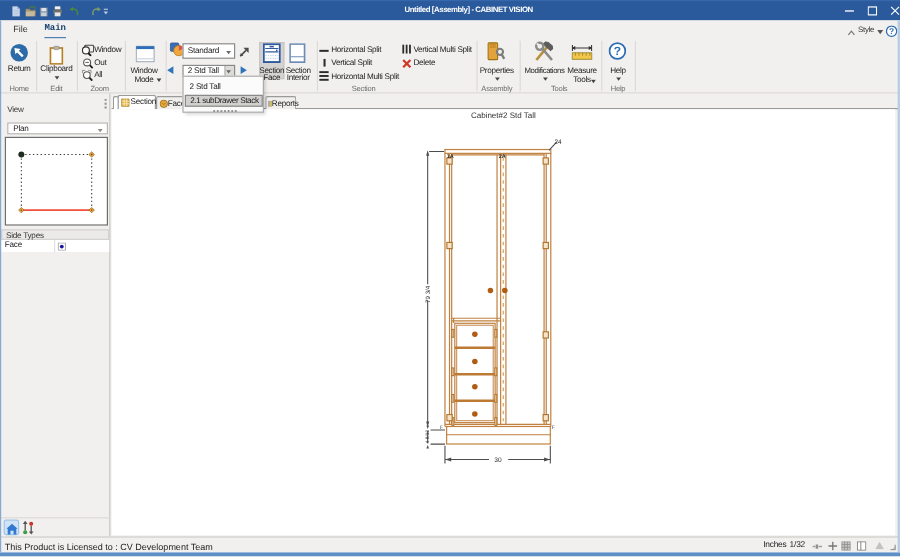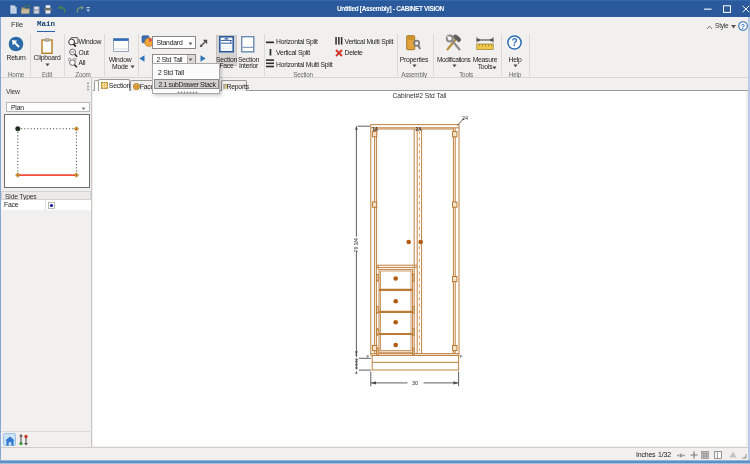--- a/index.html
+++ b/index.html
@@ -473,20 +473,21 @@
           <circle cx="7.5" cy="1.5" r="0.9"></circle>
           <circle cx="10.5" cy="1.5" r="0.9"></circle>
           <circle cx="13.5" cy="1.5" r="0.9"></circle>
           <circle cx="16.5" cy="1.5" r="0.9"></circle>
           <circle cx="19.5" cy="1.5" r="0.9"></circle>
         </g>
       </svg>
 </div>
 
 <div id="statusbar">
+ <div class="abs" style="left:4px;top:2.5px;font-size:7.5px;color:#222">This Product is Licensed to : CV Development Team</div>
  <div class="abs" style="left:636px;top:3px;font-size:7px;letter-spacing:-0.2px;color:#222">Inches</div>
  <div class="abs" style="left:658px;top:3px;font-size:7px;letter-spacing:-0.2px;color:#222">1/32</div>
  <svg class="abs" style="left:677px;top:4.5px" width="8" height="5" viewBox="0 0 10 6">
         <path d="M0 3 h3 M6.5 3 h3.5" stroke="#a0a0a0" stroke-width="1.6"></path>
         <rect x="3.4" y="0.8" width="2.6" height="4.4" fill="#909090"></rect>
       </svg>
  <svg class="abs" style="left:690px;top:2.5px" width="8" height="8" viewBox="0 0 10 10">
         <path d="M5 0.5 V9.5 M0.5 5 H9.5" stroke="#777" stroke-width="1.4"></path>
       </svg>
  <svg class="abs" style="left:700.5px;top:2.5px" width="8" height="8" viewBox="0 0 10 10">

